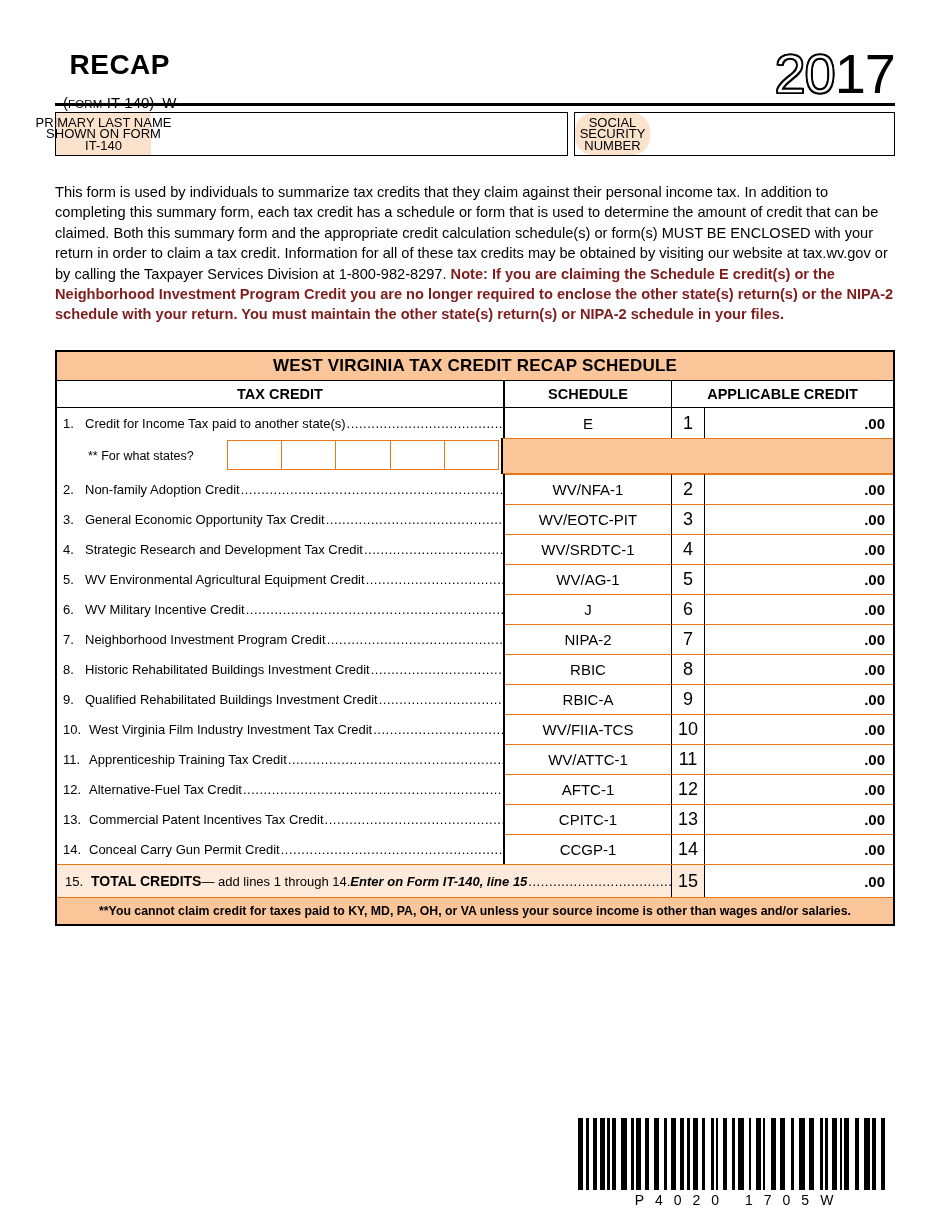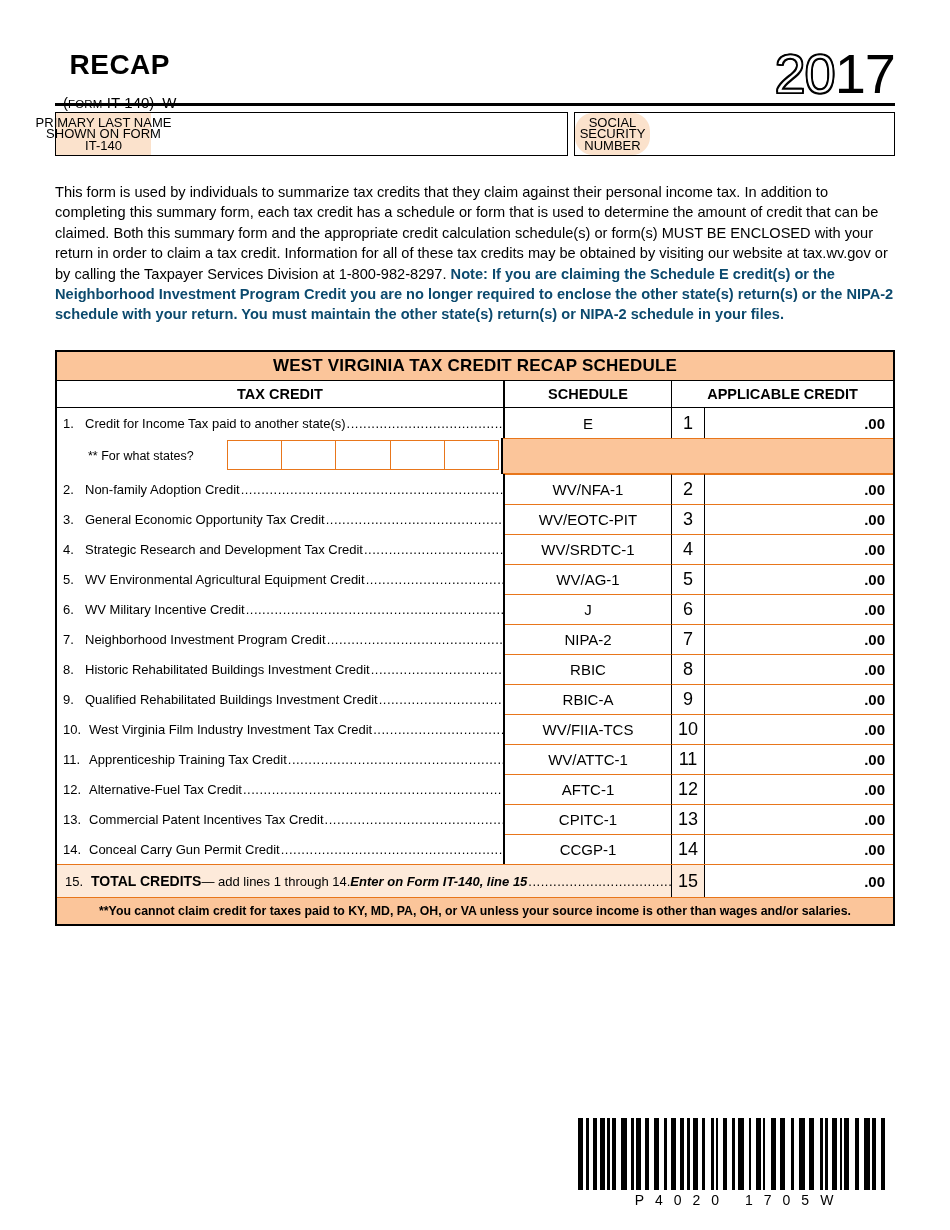--- a/index.html
+++ b/index.html
@@ -144,21 +144,21 @@
   .intro {
     position: absolute;
     left: 55px;
     top: 182px;
     width: 843px;
     font-size: 14.6px;
     line-height: 20.4px;
     text-align: left;
   }
   .intro .note {
-    color: #0c4a6e;
+    color: #7f1d1d;
     font-weight: bold;
   }
 
   
   .tbl {
     position: absolute;
     left: 55px;
     top: 350px;
     width: 840px;
     border: 2px solid #000000;

